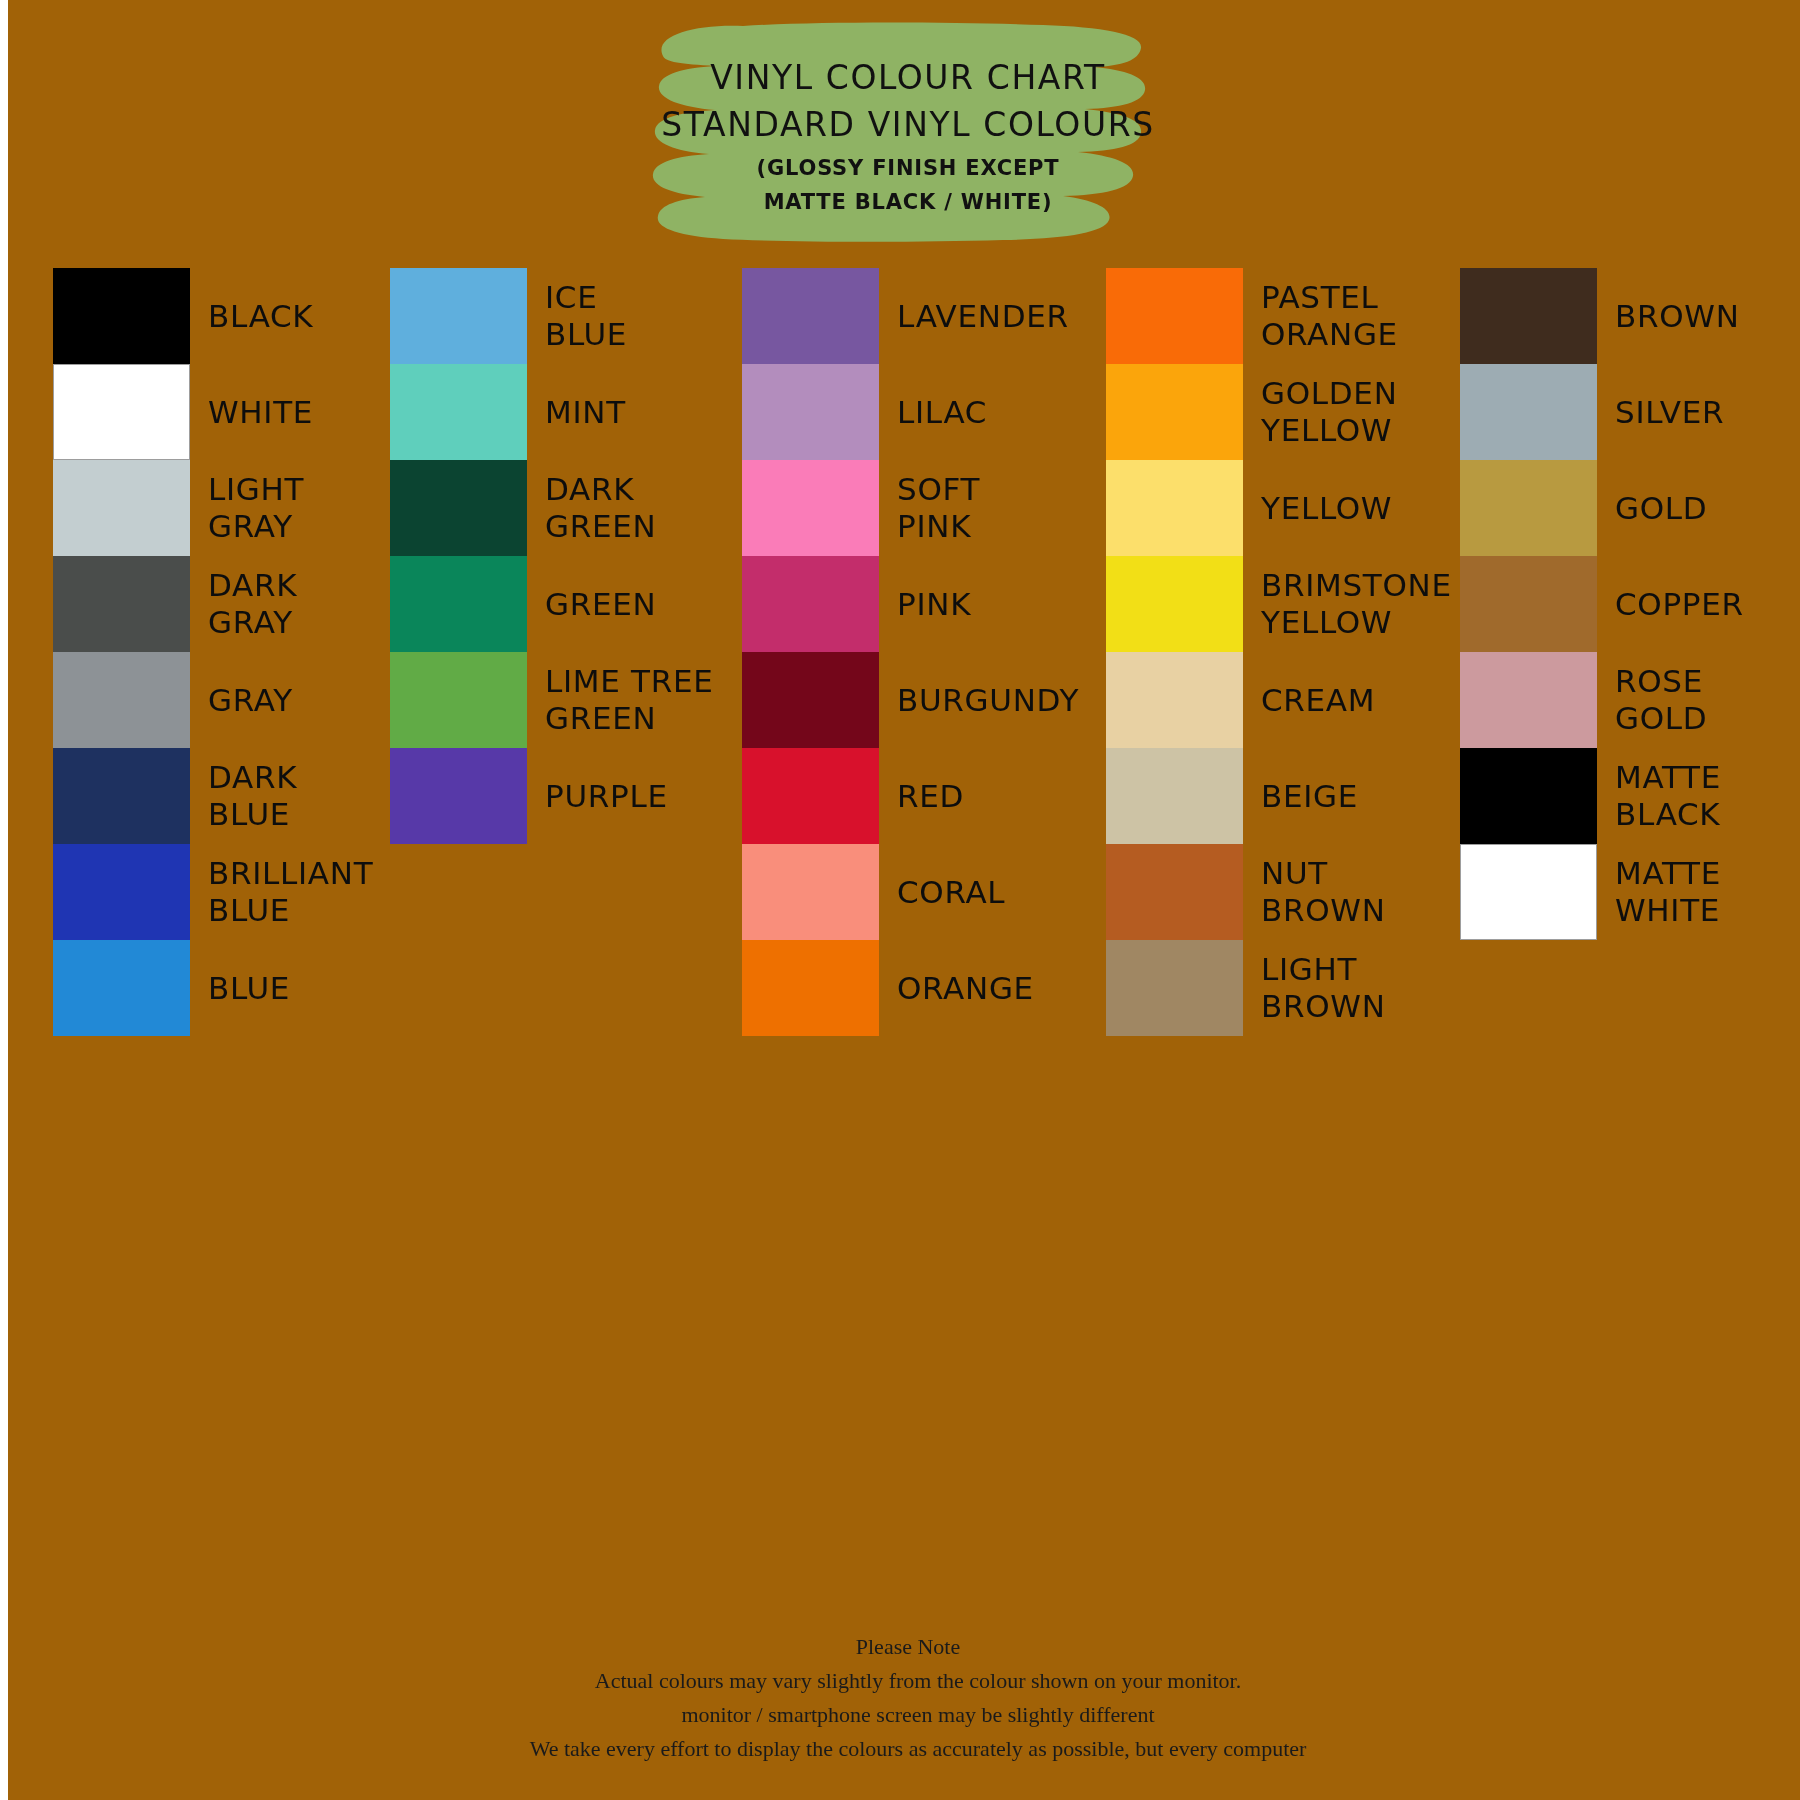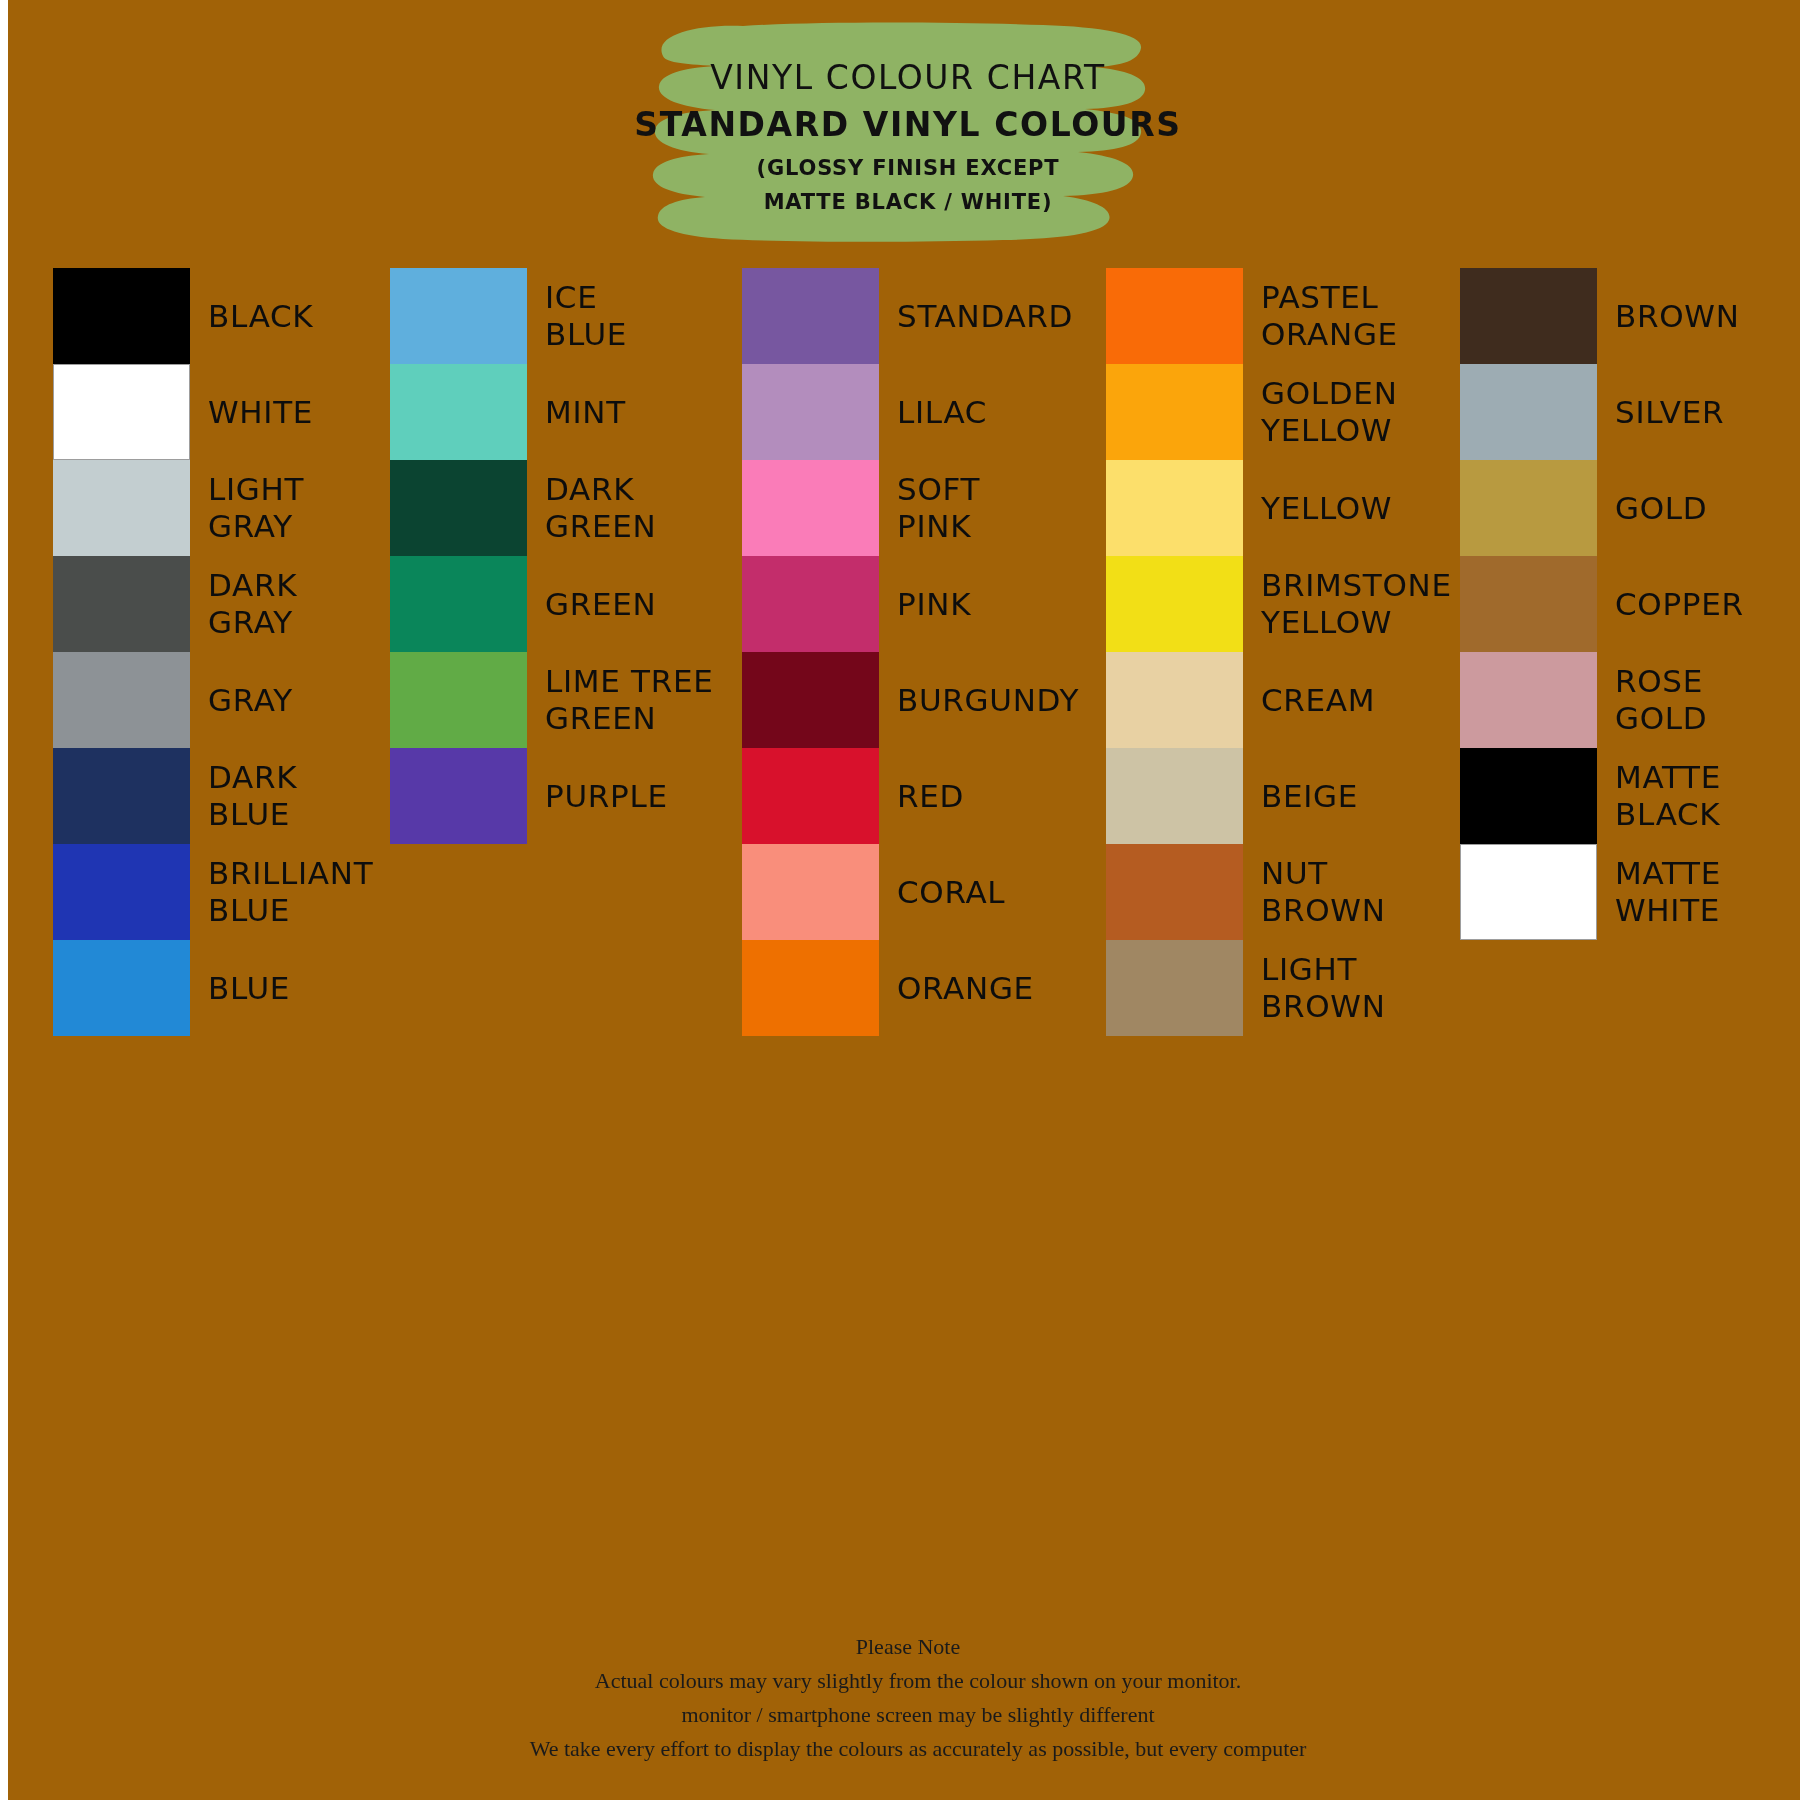--- a/index.html
+++ b/index.html
@@ -50,21 +50,21 @@
   }
   .banner-line1 {
     font-size: 33px;
     line-height: 47px;
     font-weight: 400;
     white-space: nowrap;
   }
   .banner-line2 {
     font-size: 33px;
     line-height: 48px;
-    font-weight: 700;
+    font-weight: 400;
     white-space: nowrap;
   }
   .banner-sub {
     font-size: 21px;
     line-height: 30px;
     font-weight: 700;
     white-space: nowrap;
     letter-spacing: 0.8px;
     margin-top: 4px;
   }
@@ -242,21 +242,21 @@
 GREEN</div>
         </div>
         <div class="swatch-row">
           <div class="swatch" style="background: rgb(87, 57, 168);"></div>
           <div class="swatch-label">PURPLE</div>
         </div>
       </div>
       <div class="col col-3">
         <div class="swatch-row">
           <div class="swatch" style="background: rgb(119, 87, 160);"></div>
-          <div class="swatch-label">STANDARD</div>
+          <div class="swatch-label">LAVENDER</div>
         </div>
         <div class="swatch-row">
           <div class="swatch" style="background: rgb(179, 141, 189);"></div>
           <div class="swatch-label">LILAC</div>
         </div>
         <div class="swatch-row">
           <div class="swatch" style="background: rgb(250, 124, 184);"></div>
           <div class="swatch-label">SOFT
 PINK</div>
         </div>

